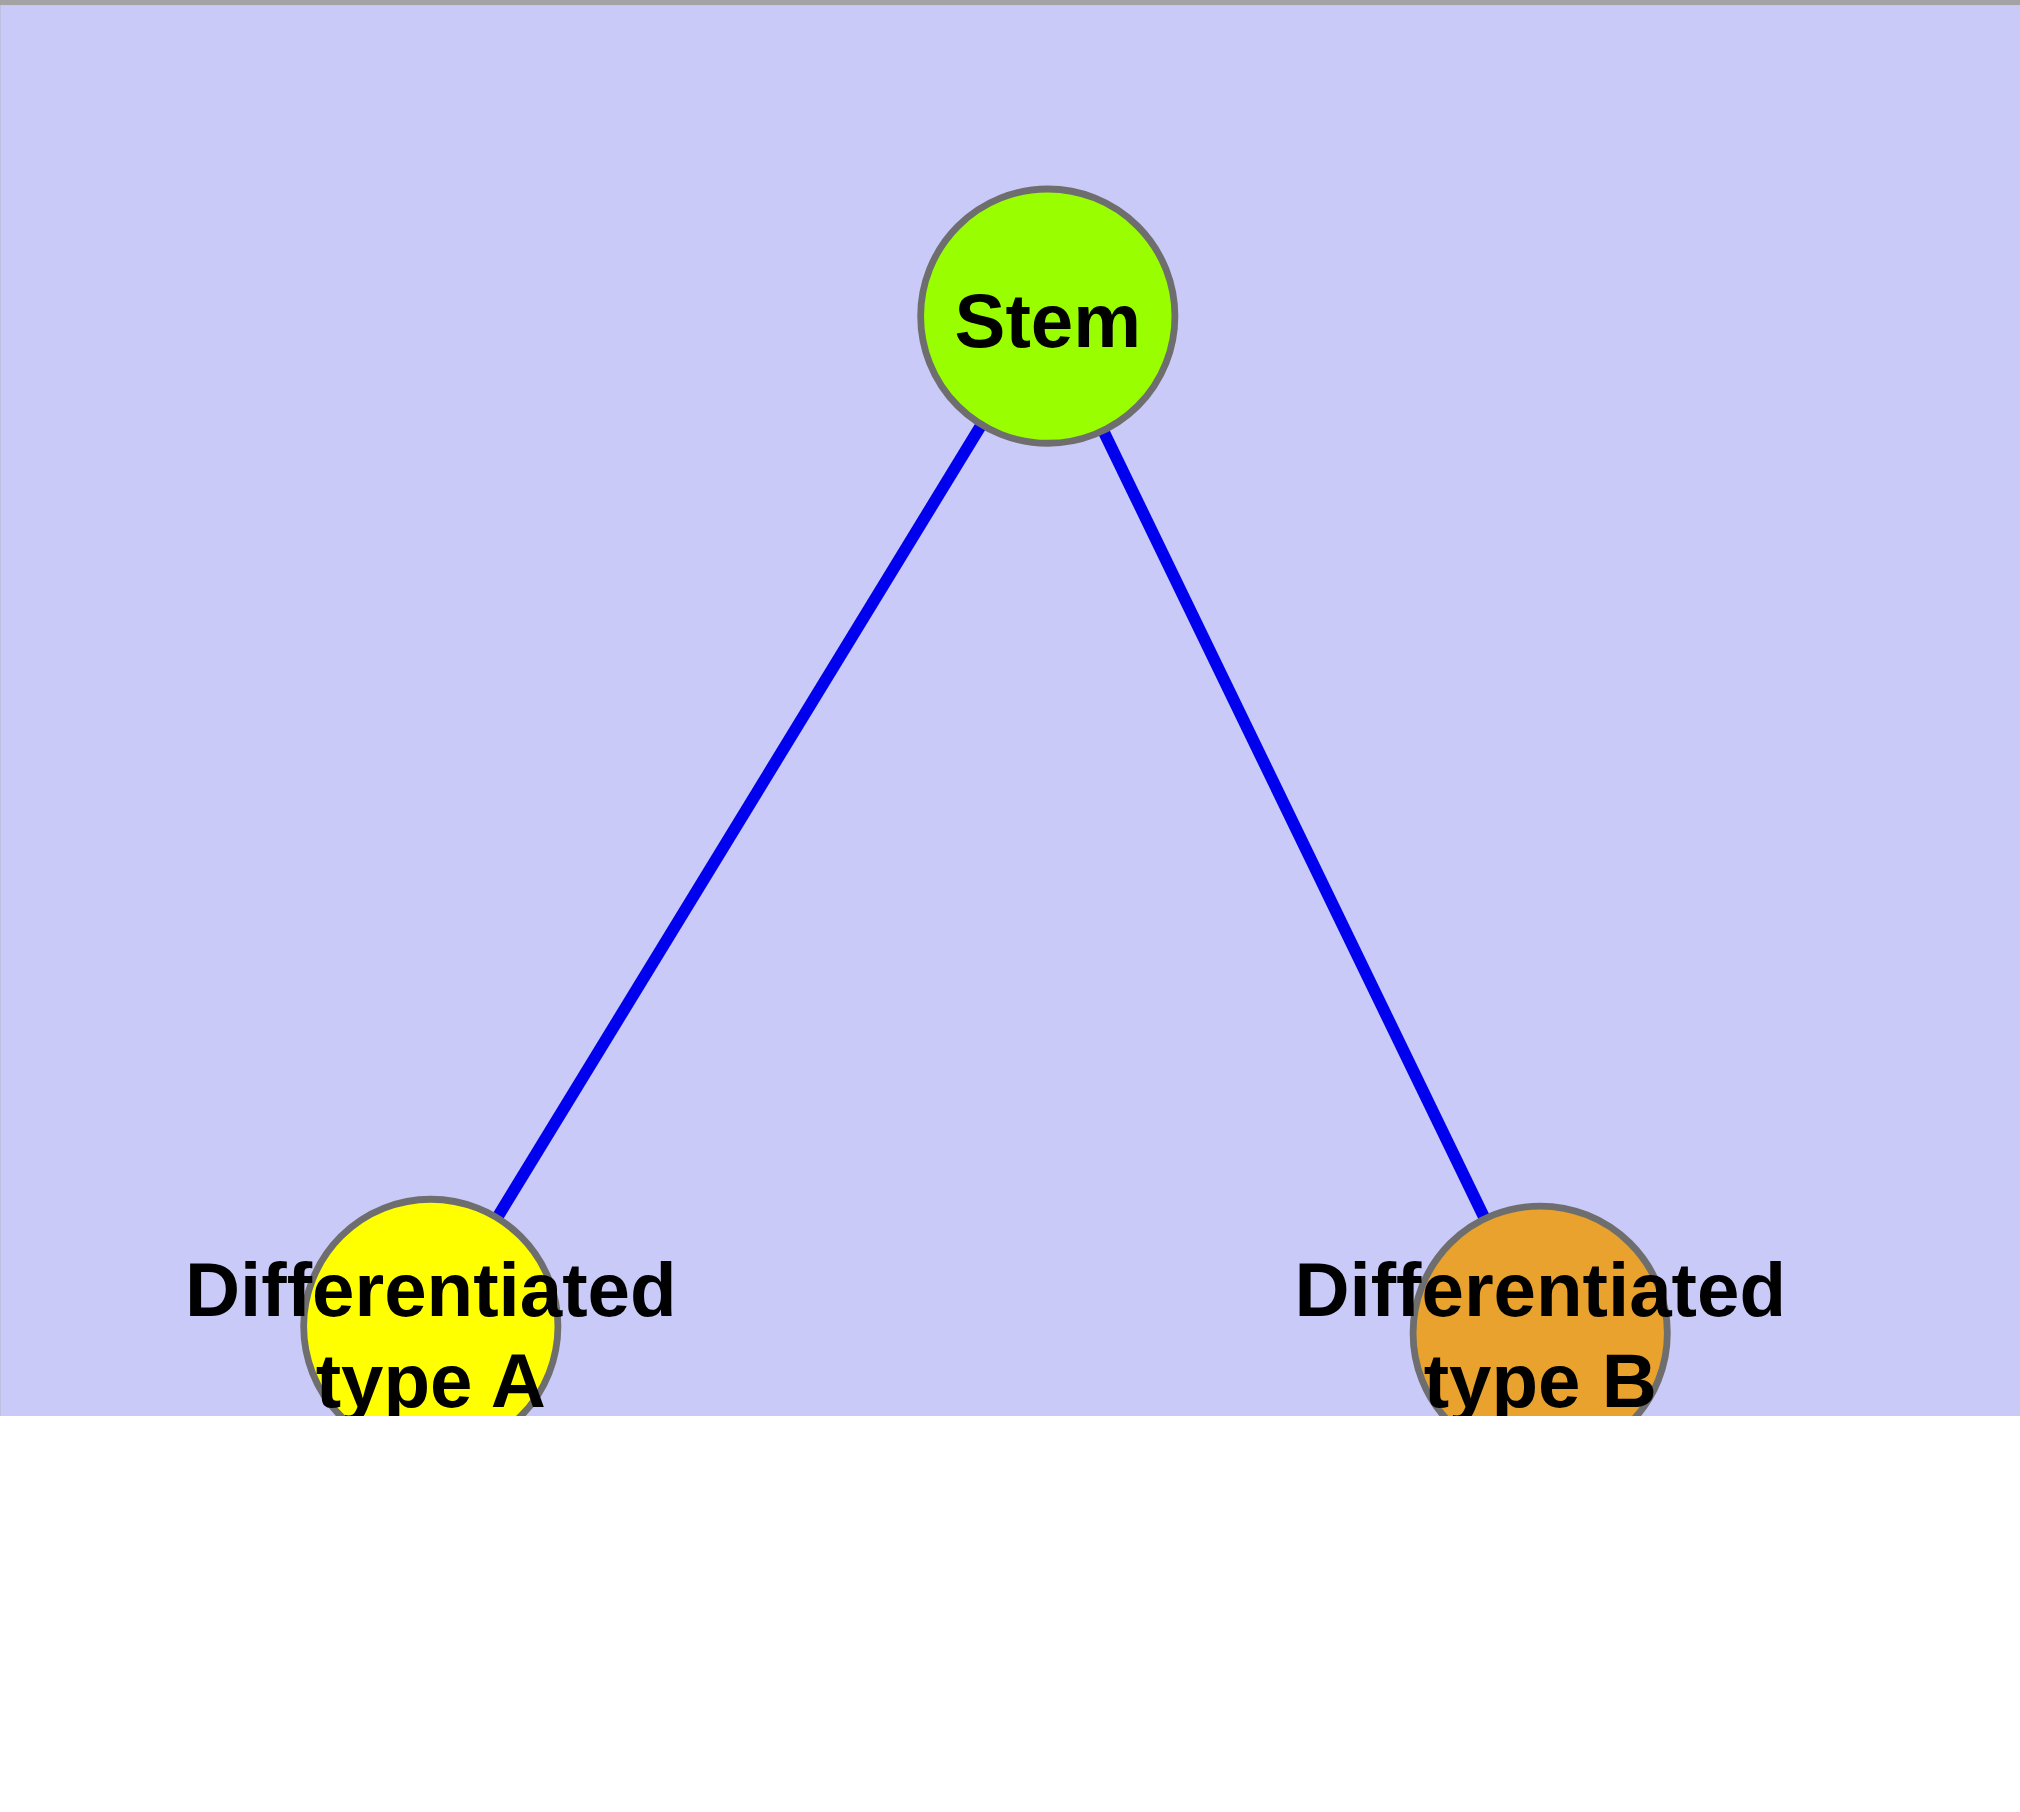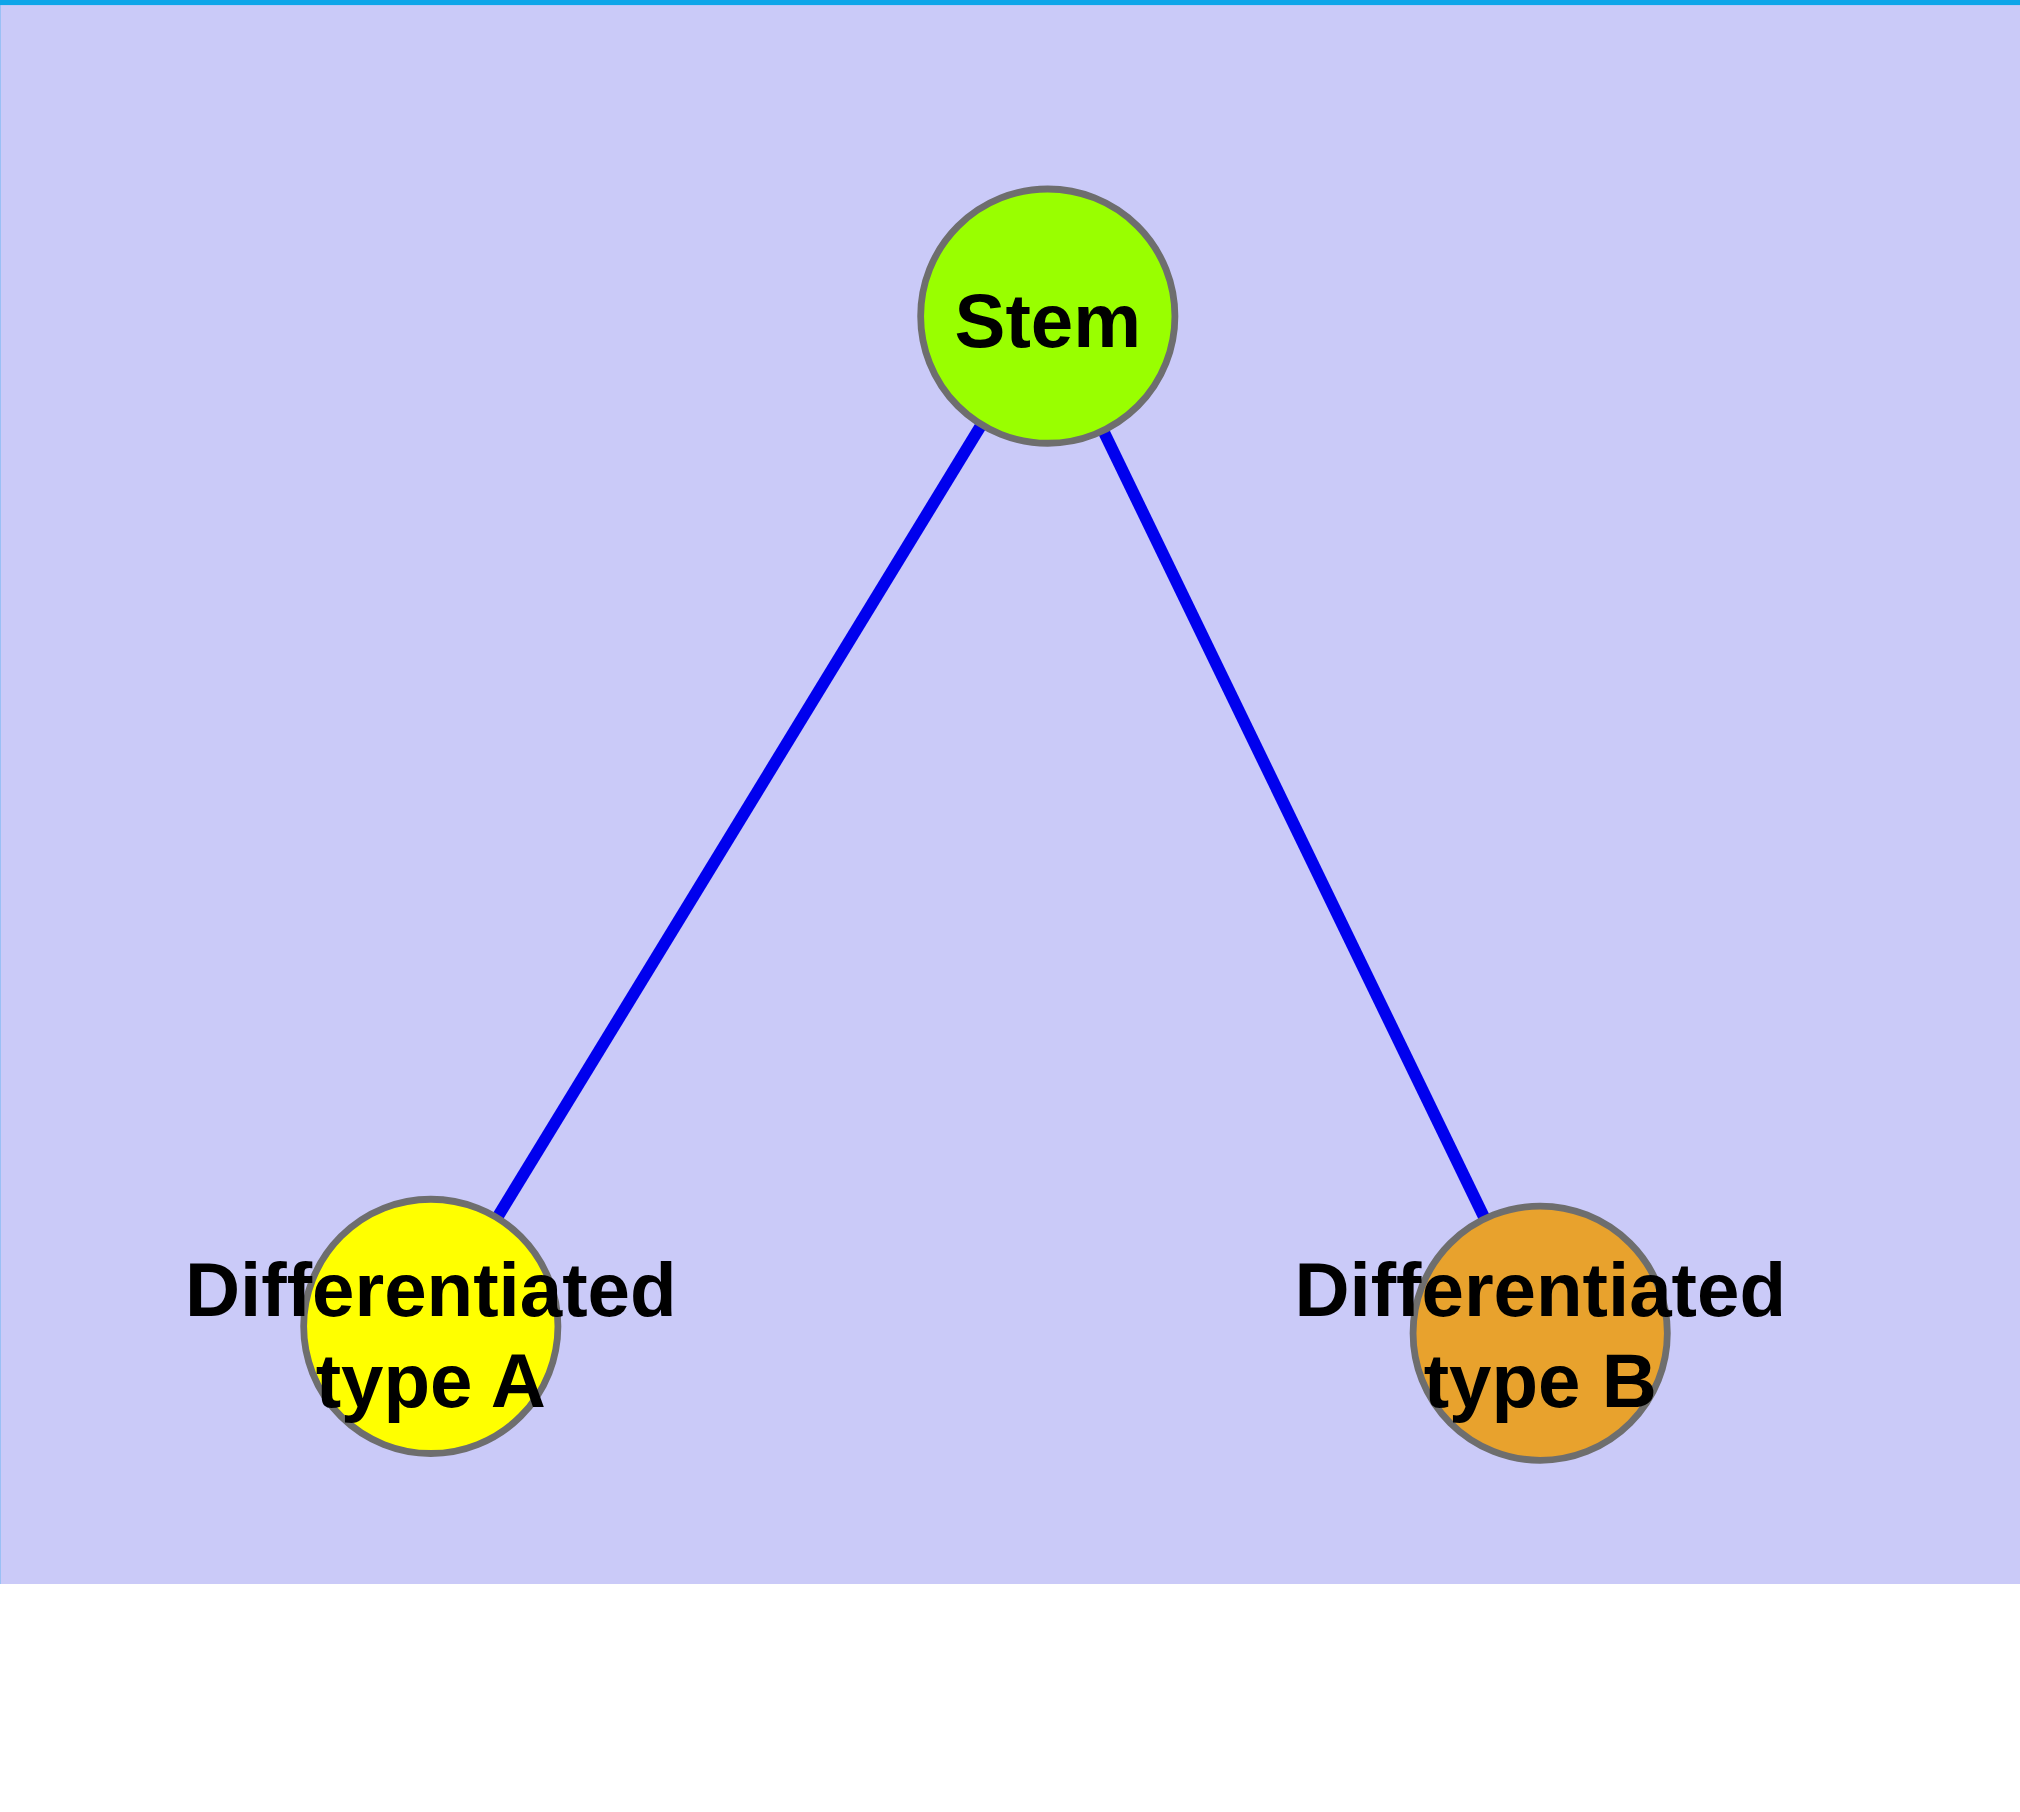--- a/index.html
+++ b/index.html
@@ -4,22 +4,22 @@
 <style>
   html, body {
     margin: 0;
     padding: 0;
     background: #ffffff;
     font-family: "Liberation Sans", sans-serif;
   }
   .page {
     position: relative;
     width: 2021px;
-    height: 1584px;
-    background: #0ea5e9;
+    height: 1416px;
+    background: #a3a3a3;
     overflow: hidden;
   }
   svg.diagram {
     position: absolute;
     left: 0;
     top: 0;
     display: block;
   }
   .node-circle {
     stroke: #6E6E6E;

